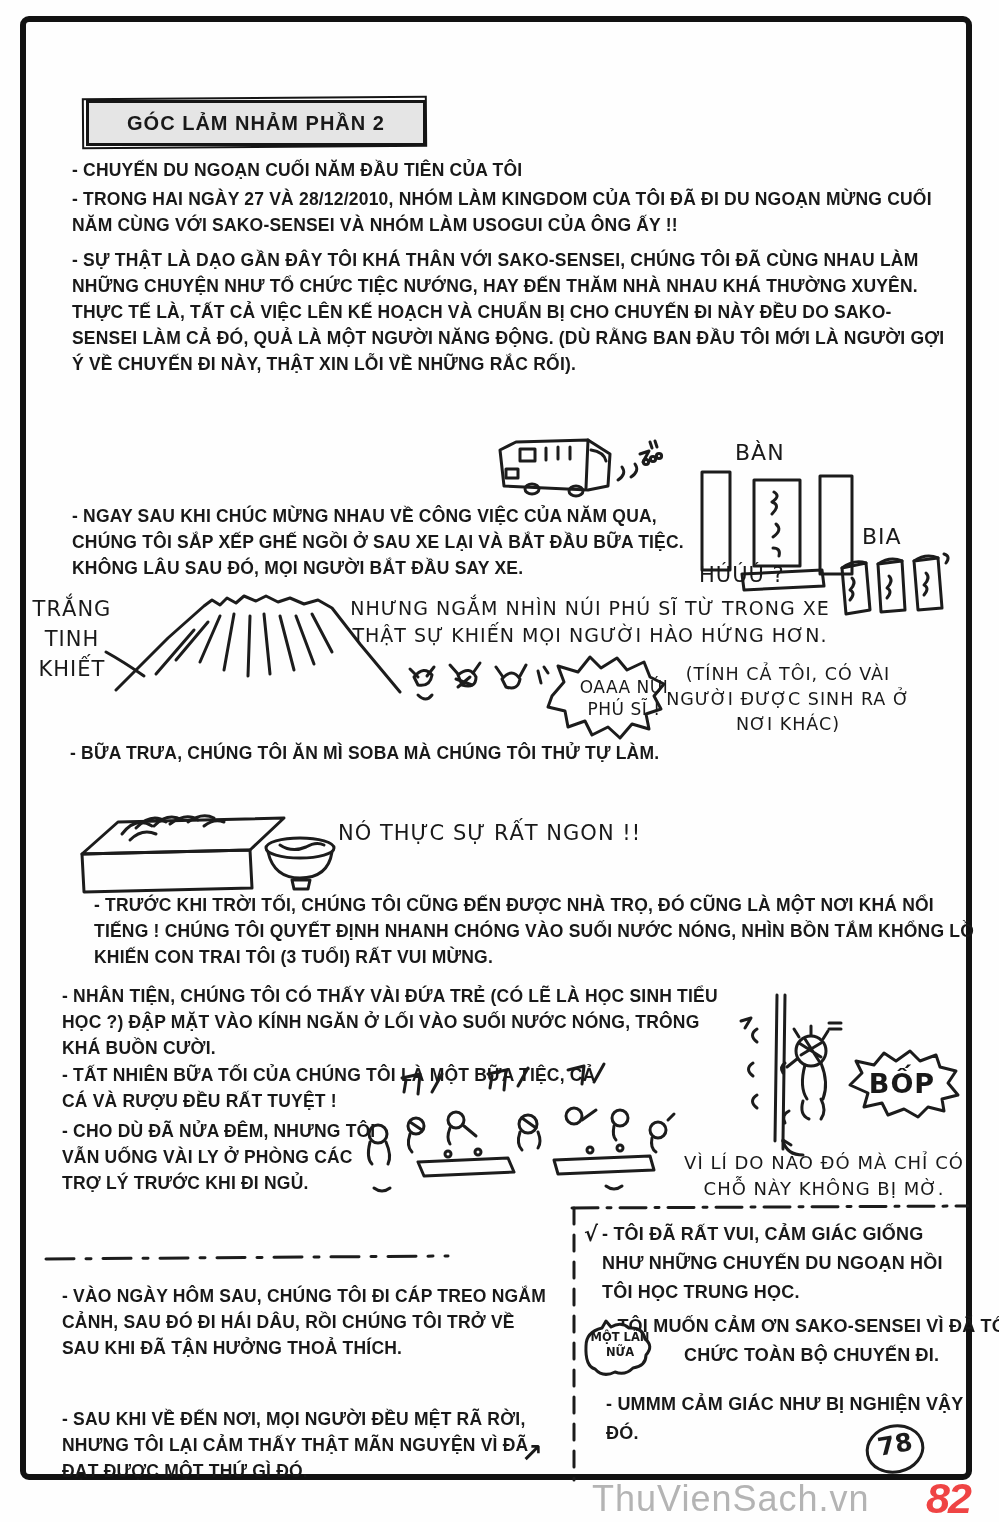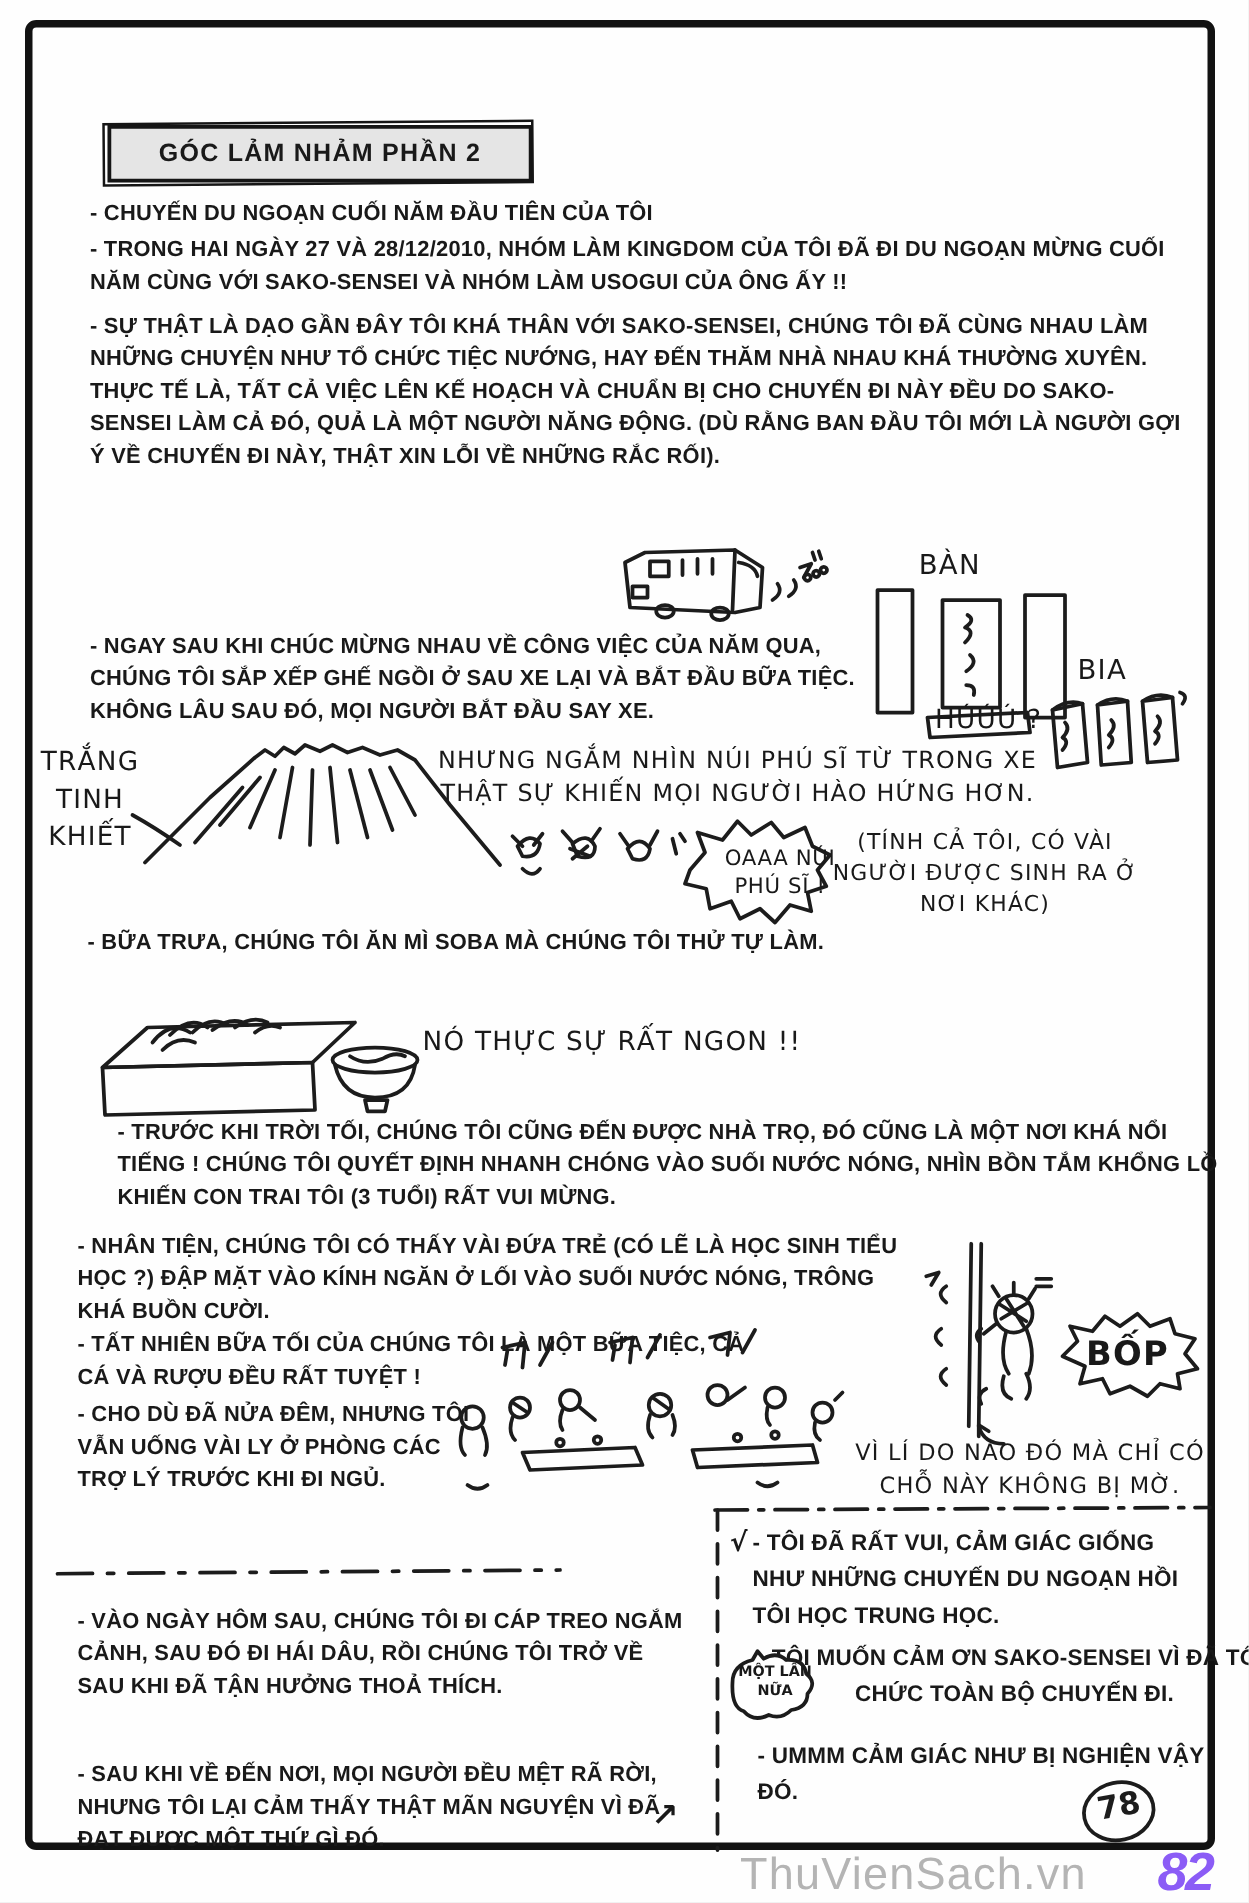--- a/index.html
+++ b/index.html
@@ -15,21 +15,21 @@
              font-size:20px;font-weight:bold;letter-spacing:1px;background:#e5e5e5;}
   .title-box::before{content:"";position:absolute;left:-7px;top:-6px;right:-4px;bottom:-5px;
              border:2px solid #151515;transform:rotate(-.45deg);pointer-events:none;}
   svg.doodle{position:absolute;overflow:visible;}
   svg.doodle *{stroke:#1c1c1c;stroke-width:3;fill:none;stroke-linecap:round;stroke-linejoin:round;}
   svg.doodle .fillw{fill:#fff;}
   .bubble-text{position:absolute;font-family:"DejaVu Sans",sans-serif;text-align:center;}
   .watermark{position:absolute;left:592px;top:1478px;font-size:36px;color:#b4b4b4;
              letter-spacing:1px;font-weight:normal;}
   .pagenum{position:absolute;left:926px;top:1474px;font-size:43px;font-weight:bold;
-           font-style:italic;color:#8b5cf6;letter-spacing:-2px;}
+           font-style:italic;color:#ef4444;letter-spacing:-2px;}
   .circle78{position:absolute;left:862px;top:1420px;width:66px;height:58px;}
   .circle78 span{position:absolute;left:0;top:10px;width:66px;text-align:center;
            font-family:"DejaVu Sans",sans-serif;font-size:25px;font-weight:bold;
            transform:rotate(-10deg);color:#1c1c1c;}
   .arrow-ne{position:absolute;font-family:"DejaVu Sans",sans-serif;font-weight:bold;font-size:26px;}
   .check{position:absolute;font-family:"DejaVu Sans",sans-serif;font-size:21px;font-weight:bold;}
 </style>
 </head>
 <body>
 
@@ -68,21 +68,21 @@
     <path d="M10,6 h28 v98 h-28 z"></path>
     <path d="M128,10 h32 v98 h-32 z"></path>
     <path d="M62,14 h46 v86 h-46 z"></path>
     <path d="M82,26 q7,4 -2,10 q9,3 0,12" stroke-width="2.4"></path>
     <path d="M84,58 q7,6 -3,13" stroke-width="2.4"></path>
     <path d="M81,82 q8,0 6,8" stroke-width="2.4"></path>
     <path d="M50,108 L130,104 L132,120 L52,124 Z"></path>
   </svg>
 
   <div class="txt hand" style="left:862px;top:524px;font-size:22px;">BIA</div>
-  <div class="txt hand" style="left:748px;top:562px;font-size:21px;">HÚÚÚ ?</div>
+  <div class="txt hand" style="left:699px;top:562px;font-size:21px;">HÚÚÚ ?</div>
   <svg class="doodle" style="left:836px;top:548px;" width="115" height="80" viewBox="0 0 115 80">
     <path d="M6,20 L30,15 L34,62 L10,66 Z"></path>
       <path d="M6,20 Q18,11 30,15" stroke-width="2.2"></path>
     <path d="M16,30 q5,5 -2,12 q6,3 0,10" stroke-width="2"></path>
     <path d="M42,16 L66,13 L69,62 L45,64 Z"></path>
       <path d="M42,16 Q54,8 66,13" stroke-width="2.2"></path>
     <path d="M53,28 q5,5 -2,12 q6,3 0,10" stroke-width="2"></path>
     <path d="M78,13 L102,10 L106,60 L82,62 Z"></path>
       <path d="M78,13 Q90,5 102,10" stroke-width="2.2"></path>
     <path d="M90,25 q5,5 -2,12 q6,3 0,10" stroke-width="2"></path>

